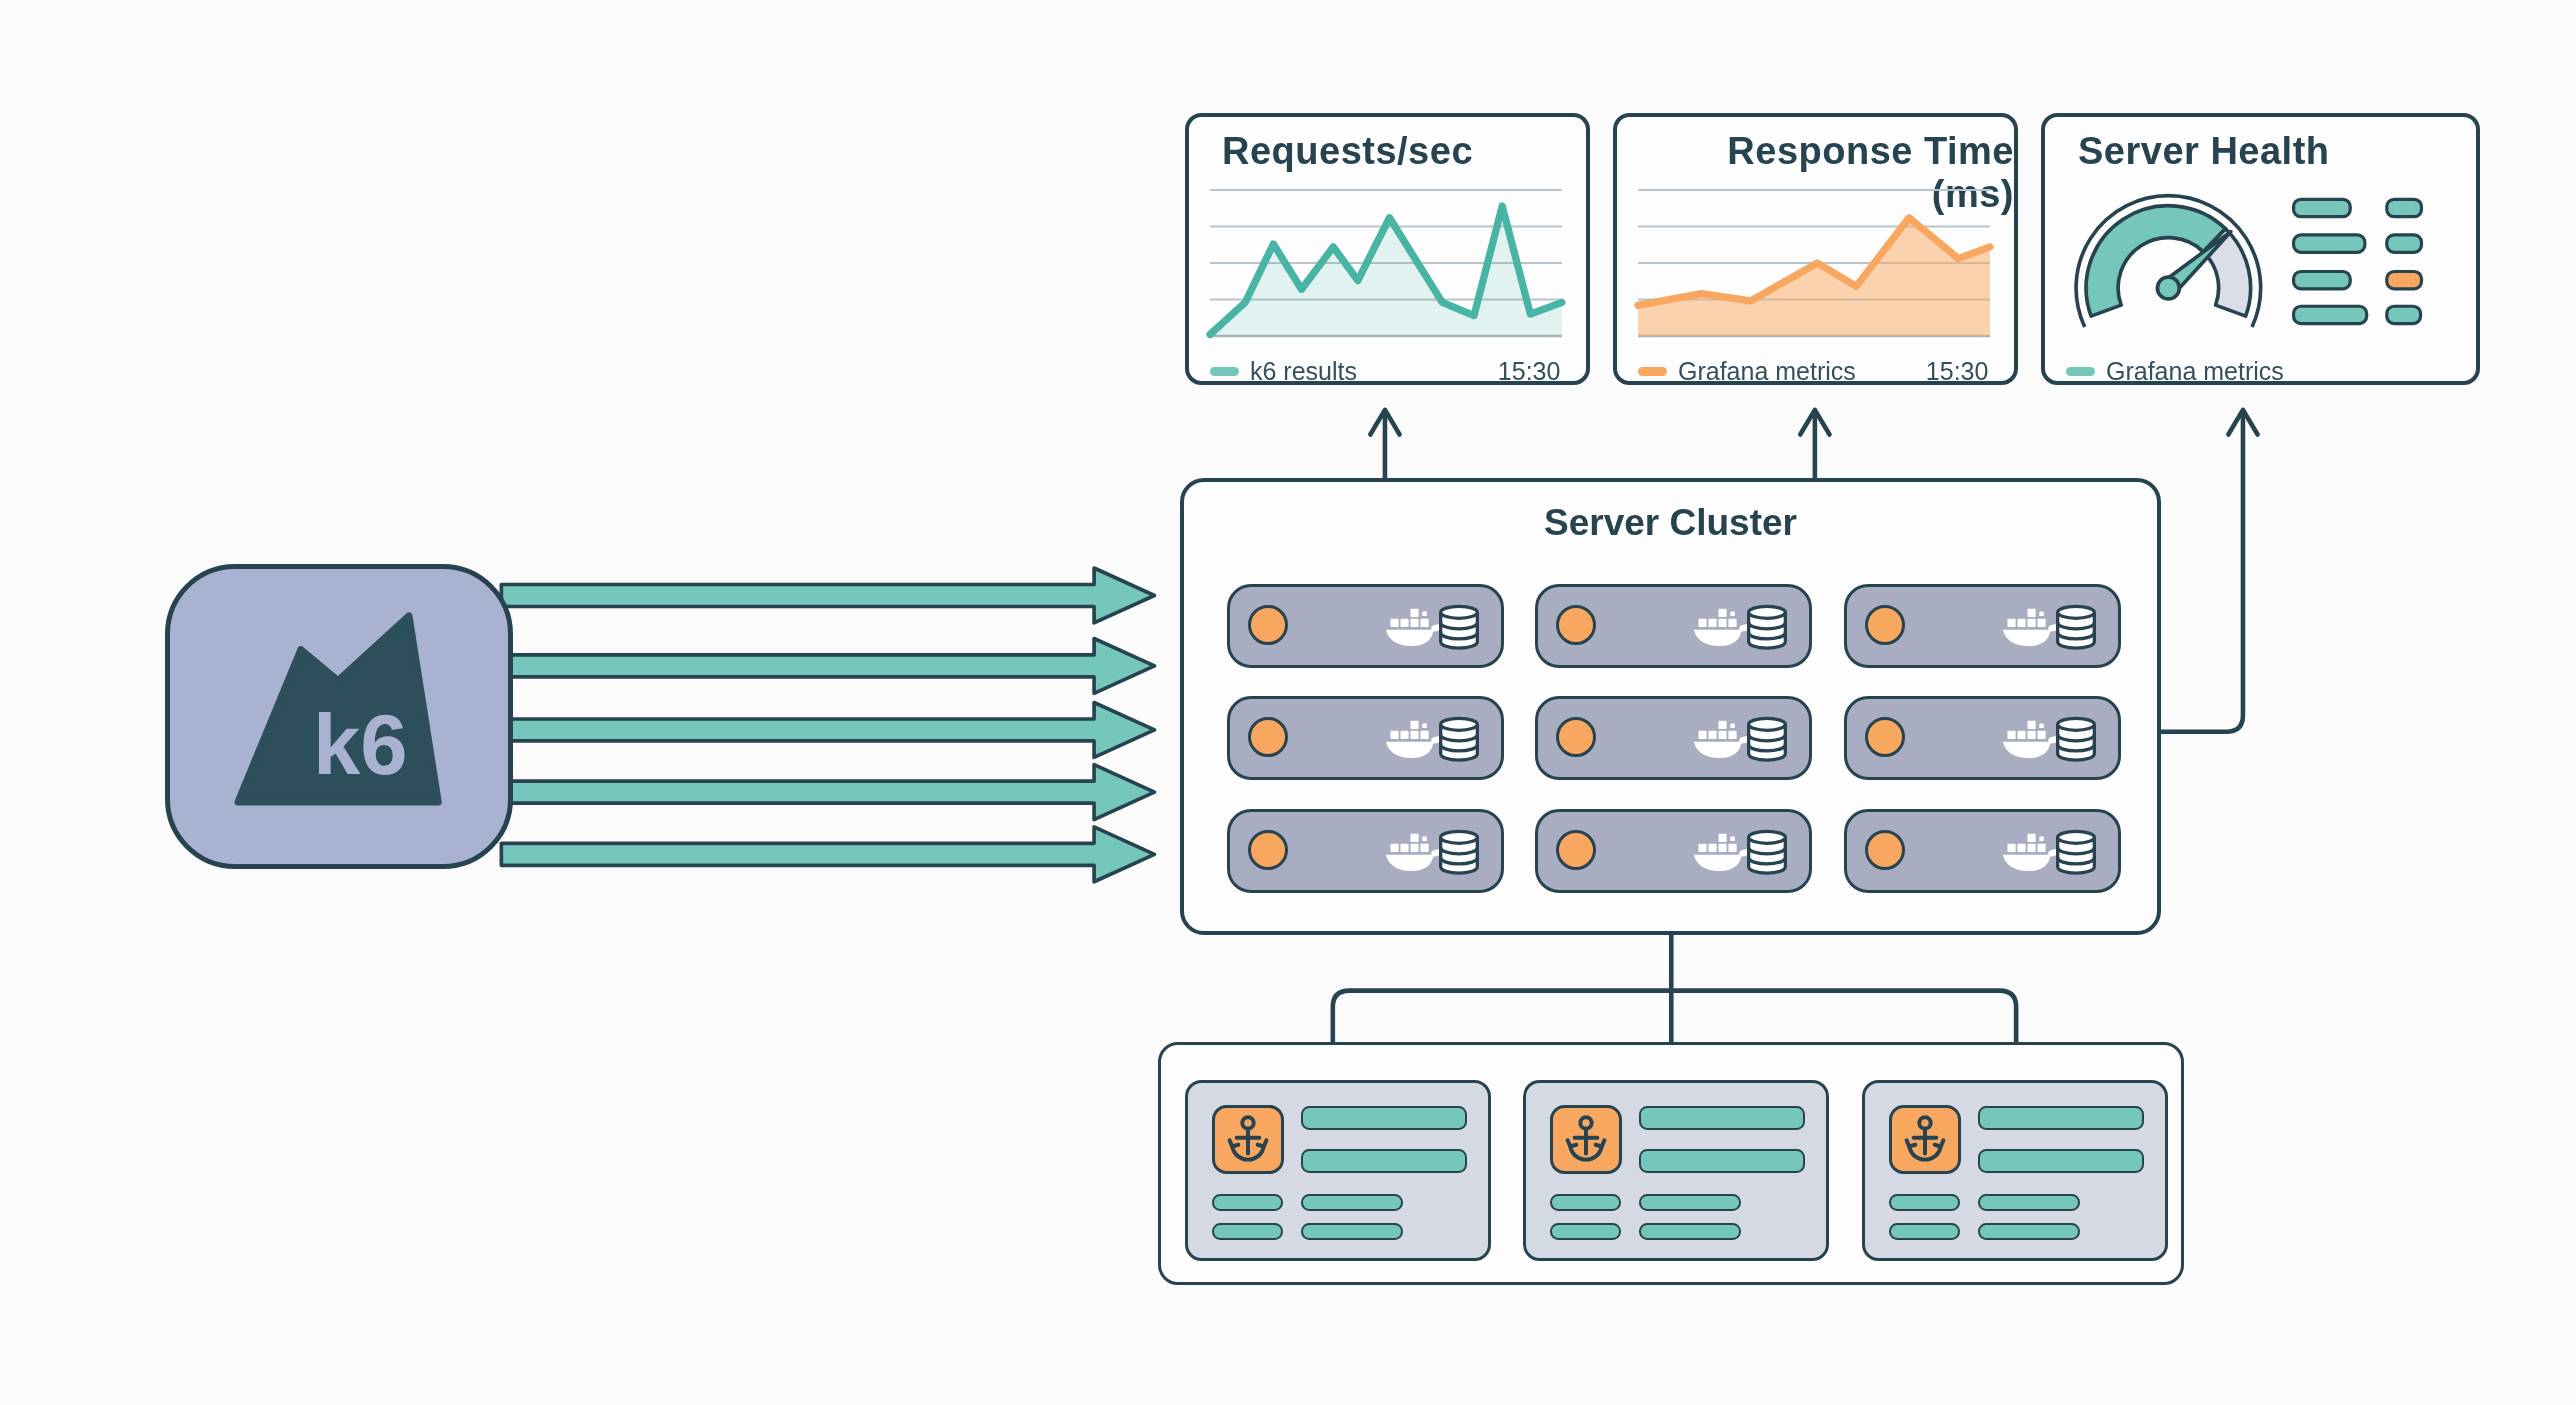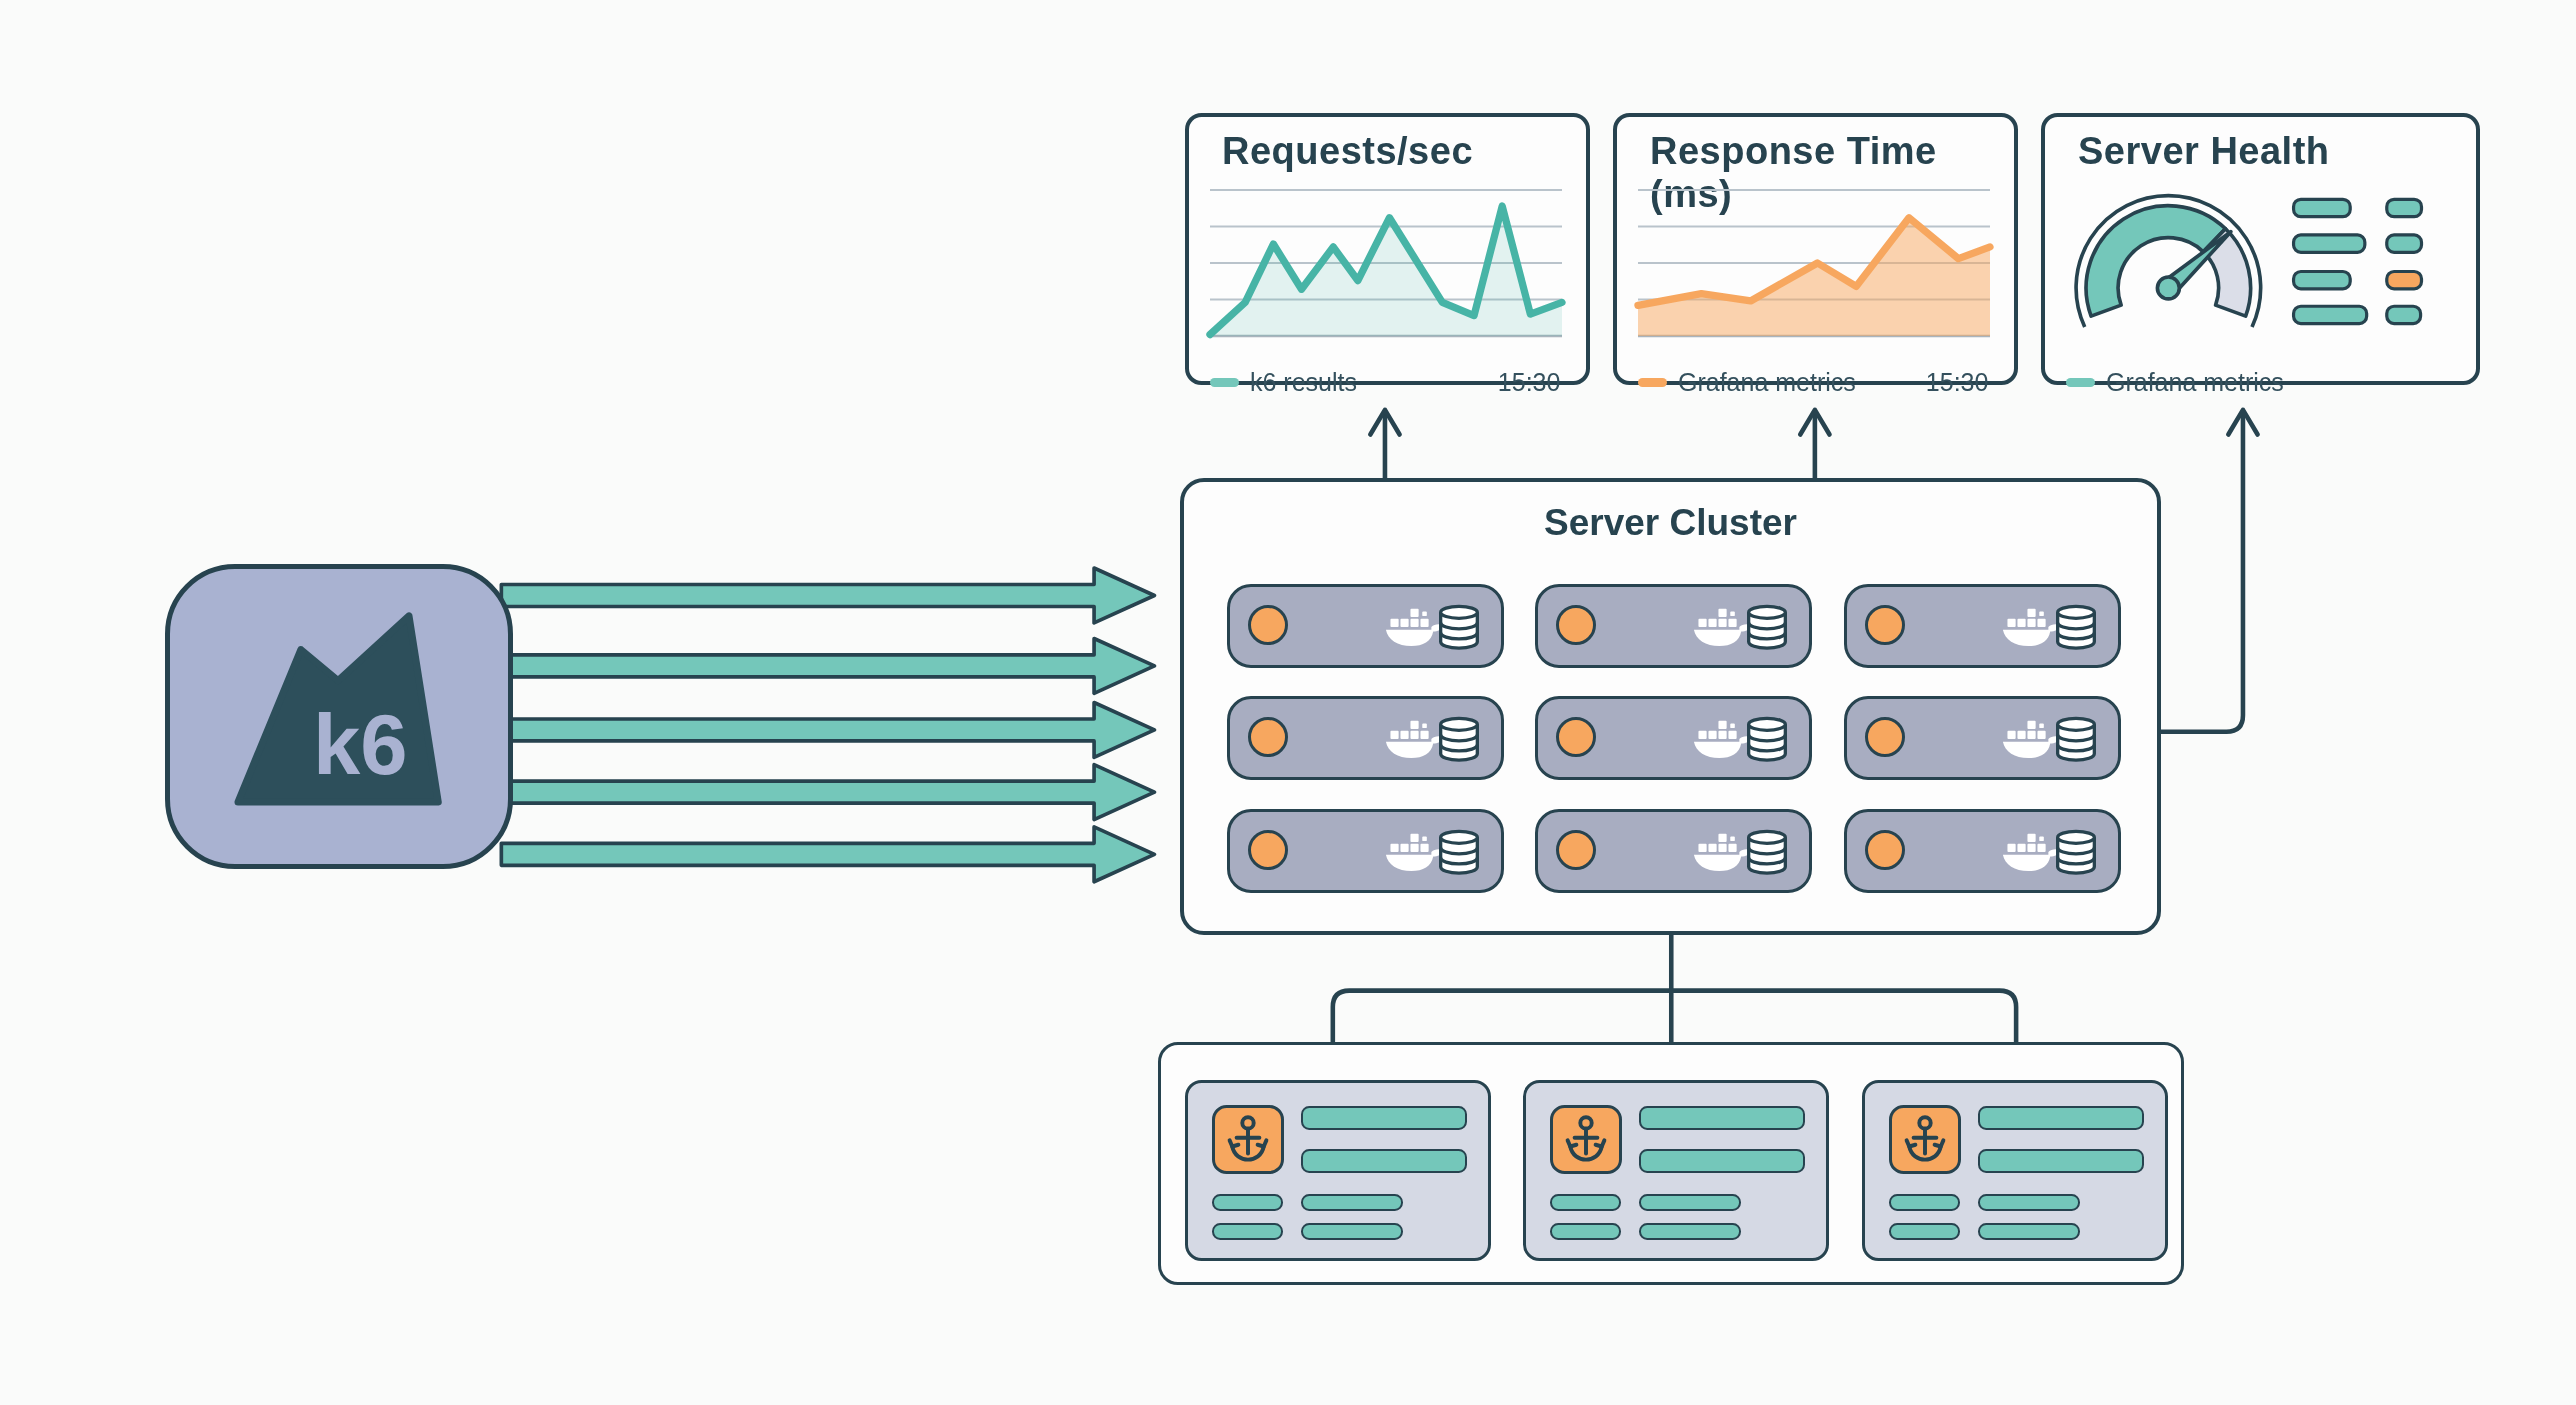--- a/index.html
+++ b/index.html
@@ -6,24 +6,24 @@
     --ink:#27434f; --teal:#74c7ba; --teal-line:#47b4a6; --orange:#f7a75f;
     --lavender:#a9b2d1; --mountain:#2d4f5b; --node-gray:#a8adc1; --card-gray:#d5d9e4;
     --gauge-gray:#dbdee8; --grid:#b9c3cb; --panel-bg:#fdfdfd; --page-bg:#fafbfa;
   }
   html,body{margin:0;padding:0;background:var(--page-bg);}
   body{font-family:"Liberation Sans", sans-serif;color:var(--ink);}
   .canvas{position:relative;width:2576px;height:1405px;overflow:hidden;background:var(--page-bg);}
   #connectors{position:absolute;left:0;top:0;width:2576px;height:1405px;}
 
   
-  .panel{position:absolute;background:var(--panel-bg);border:4.6px solid var(--ink);border-radius:16.5px;box-sizing:border-box;}
+  .panel{position:absolute;background:var(--panel-bg);border:4.6px solid var(--ink);border-radius:16.5px;box-sizing:border-box;text-align:right;}
   .panel h2{position:absolute;left:33px;top:12.8px;margin:0;font-size:38px;font-weight:600;letter-spacing:0.5px;color:var(--ink);}
   .chart{position:absolute;left:21px;top:73px;width:352px;height:146px;overflow:visible;}
-  .legend{position:absolute;left:21px;right:25.6px;top:247px;height:37px;display:flex;align-items:center;font-size:25px;color:#34505d;}
+  .legend{position:absolute;left:21px;right:25.6px;top:236px;height:37px;display:flex;align-items:center;font-size:25px;color:#34505d;}
   .legend .dash{width:29px;height:9.1px;border-radius:4.6px;margin-right:11px;flex:0 0 auto;}
   .legend .time{margin-left:auto;}
   .dash.teal{background:var(--teal);} .dash.orange{background:var(--orange);}
   #health-svg{position:absolute;left:0;top:0;width:403px;height:267px;overflow:visible;}
 
   
   .k6-badge{position:absolute;left:165px;top:564px;width:348px;height:305px;background:var(--lavender);
     border:5.5px solid var(--ink);border-radius:70px;box-sizing:border-box;}
   .k6-badge svg{position:absolute;left:0;top:0;width:100%;height:100%;}
 

